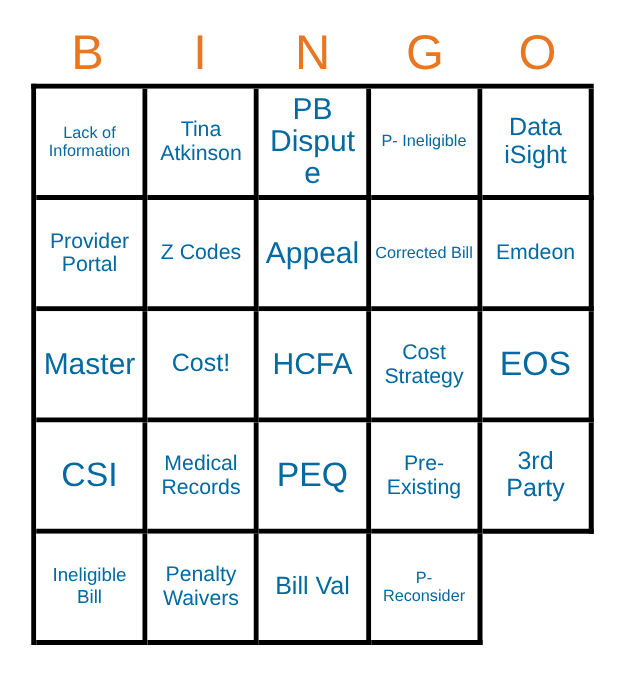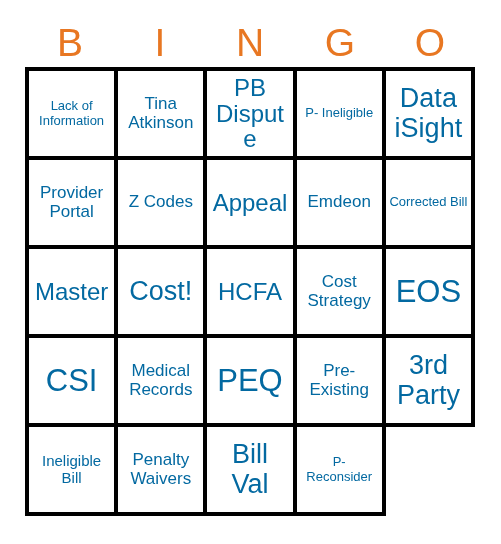--- a/index.html
+++ b/index.html
@@ -69,22 +69,22 @@
     line-height: 1.08;
     display: block;
     width: 100%;
     word-break: break-word;
   }
   
   .fs-xs .cell-text { font-size: 13px; }
   .fs-sm .cell-text { font-size: 15px; }
   .fs-md .cell-text { font-size: 17px; }
   .fs-lg .cell-text { font-size: 24px; }
-  .fs-xl .cell-text { font-size: 27px; }
-  .fs-xxl .cell-text { font-size: 31px; }
+  .fs-xl .cell-text { font-size: 20px; }
+  .fs-xxl .cell-text { font-size: 27px; }
 </style>
 </head>
 <body>
 
 <div class="card">
 
   <div class="header-row">
     <div class="header-cell">B</div>
     <div class="header-cell">I</div>
     <div class="header-cell">N</div>
@@ -112,26 +112,26 @@
       </div>
     <div class="cell fs-md">
         <span class="cell-text">Provider Portal</span>
       </div>
     <div class="cell fs-md">
         <span class="cell-text">Z Codes</span>
       </div>
     <div class="cell fs-lg">
         <span class="cell-text">Appeal</span>
       </div>
+    <div class="cell fs-xs">
+        <span class="cell-text">Corrected Bill</span>
+      </div>
+
     <div class="cell fs-md">
         <span class="cell-text">Emdeon</span>
-      </div>
-
-    <div class="cell fs-xs">
-        <span class="cell-text">Corrected Bill</span>
       </div>
     <div class="cell fs-lg">
         <span class="cell-text">Master</span>
       </div>
     <div class="cell fs-xl">
         <span class="cell-text">Cost!</span>
       </div>
     <div class="cell fs-lg">
         <span class="cell-text">HCFA</span>
       </div>

